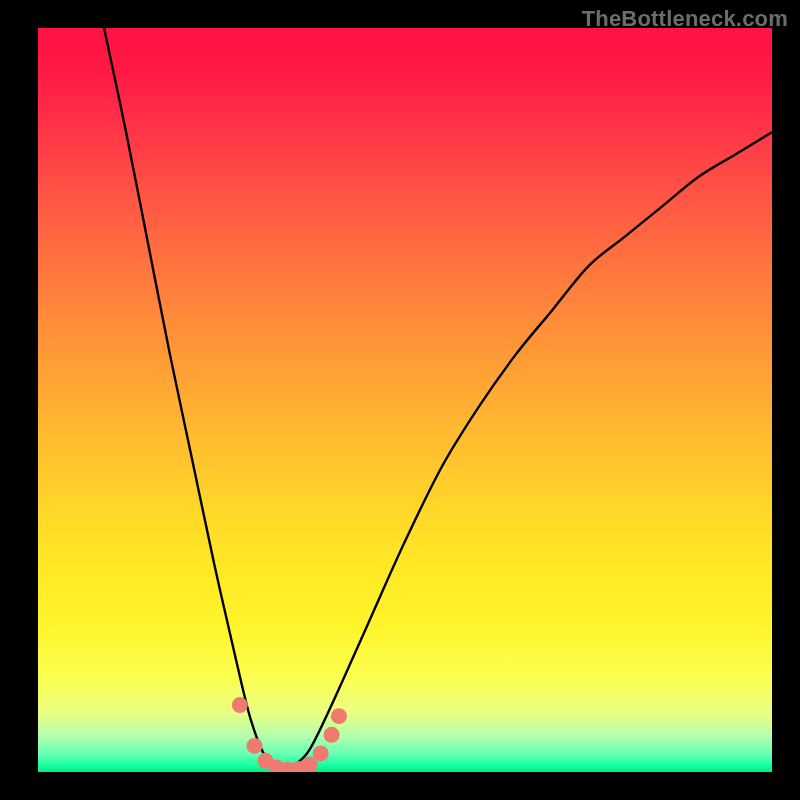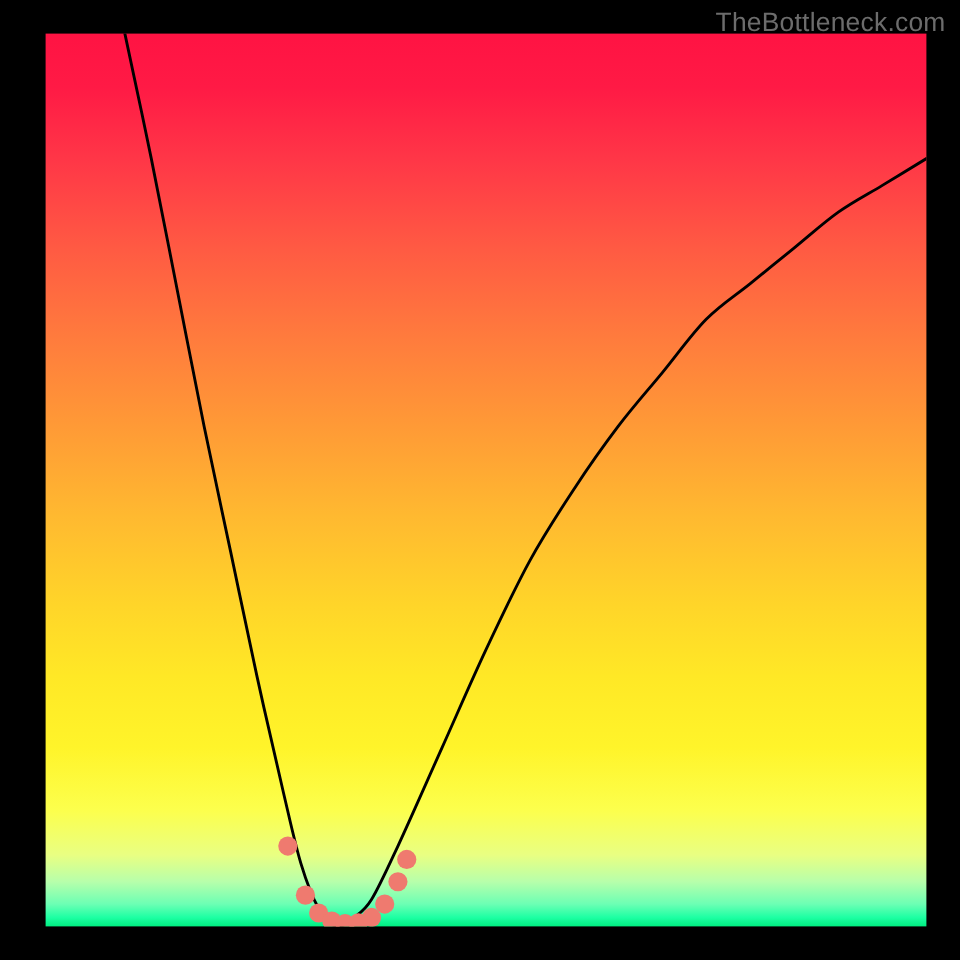--- a/index.html
+++ b/index.html
@@ -45,21 +45,21 @@
       #00ee81 100%
     );
   }
   .watermark {
     position: absolute;
     top: 6px;
     right: 12px;
     color: #6c6c6c;
     font-size: 22px;
     letter-spacing: 0.2px;
-    font-weight: 400;
+    font-weight: 700;
   }
   svg.curve {
     position: absolute;
     left: 0;
     top: 0;
     width: 734px;
     height: 744px;
   }
 </style>
 </head>

